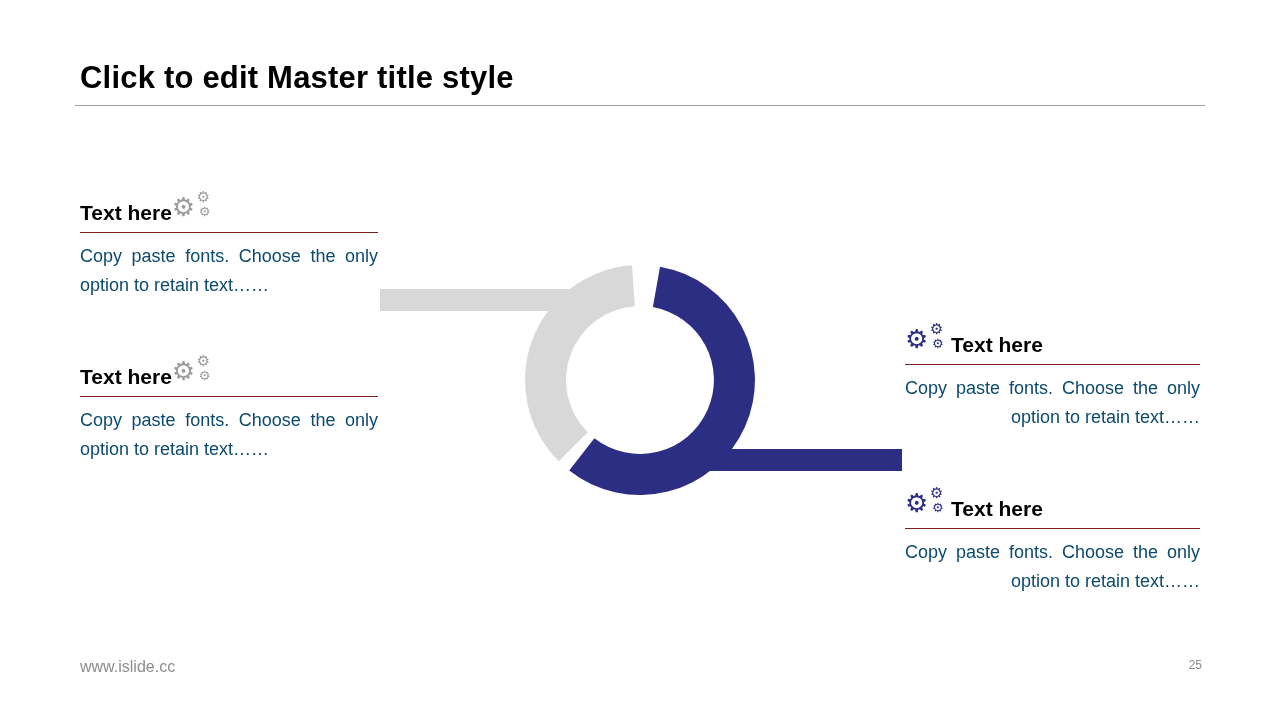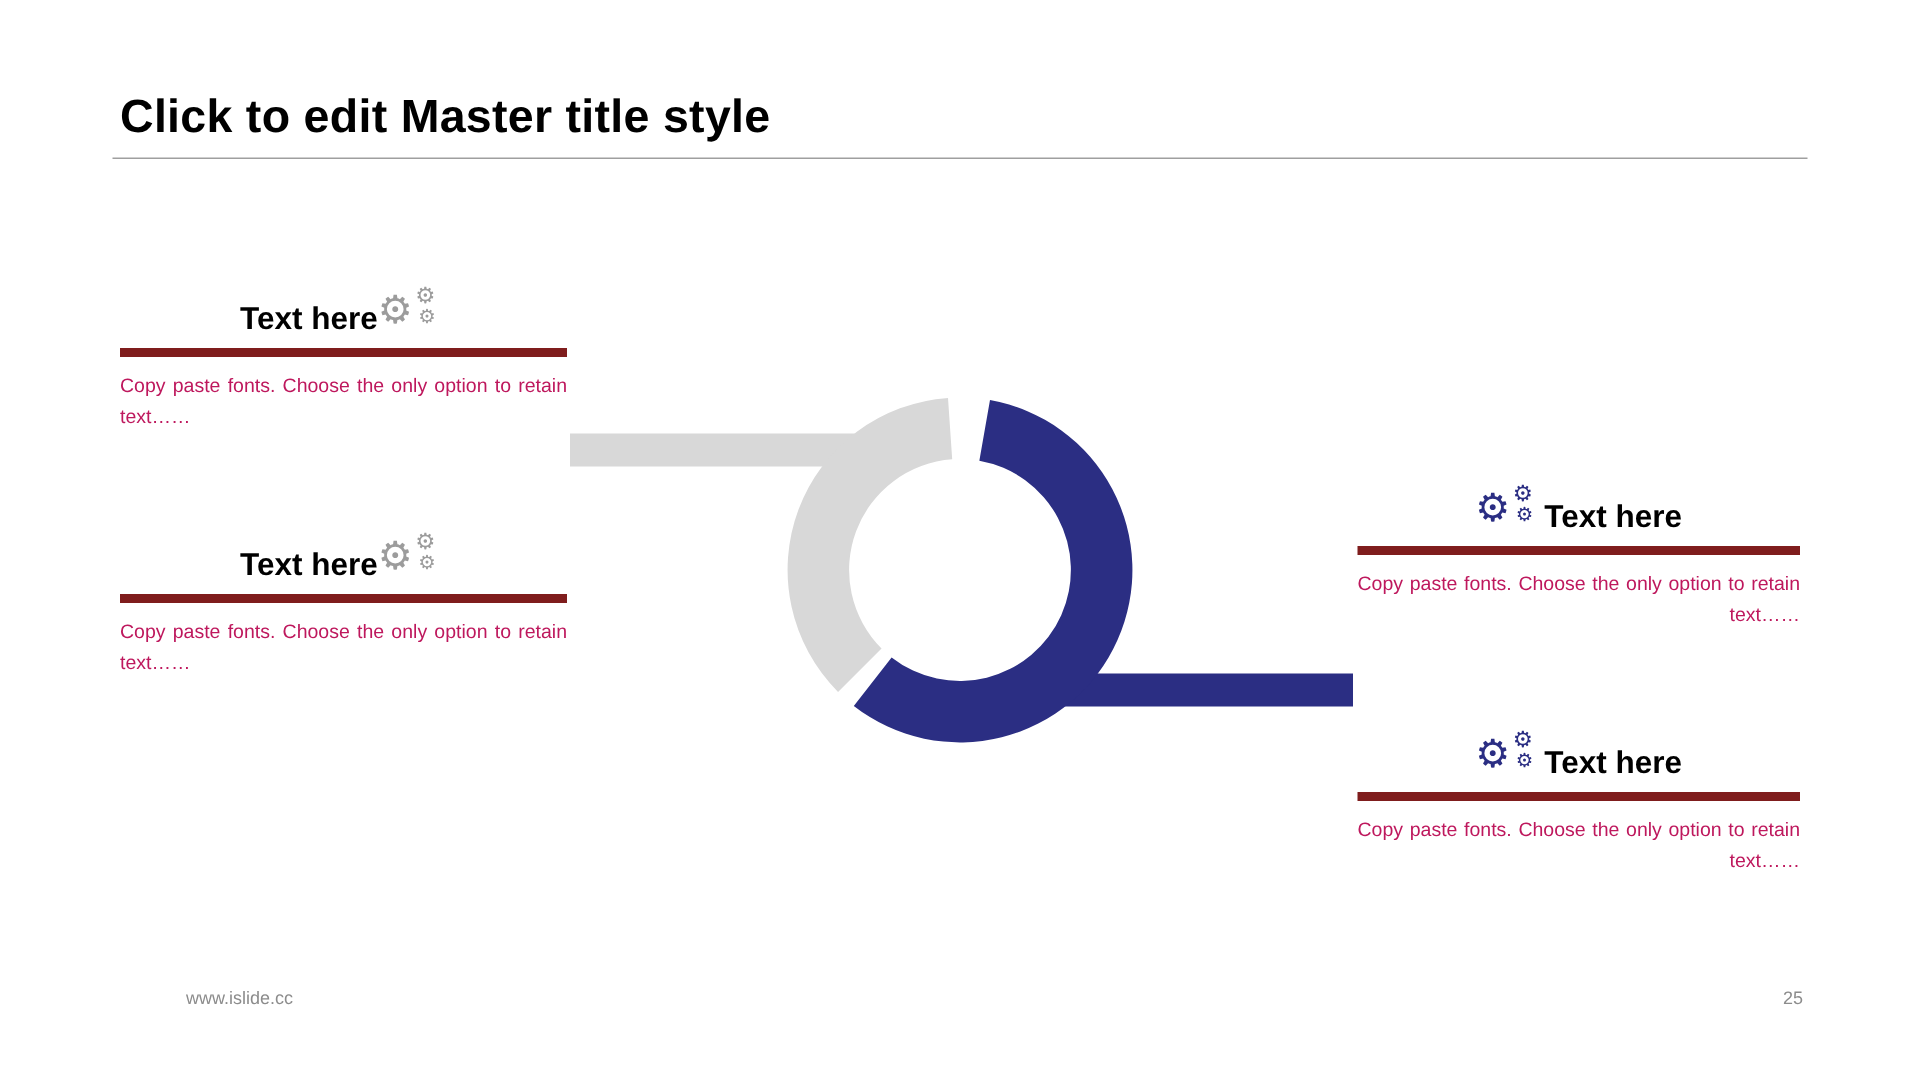--- a/index.html
+++ b/index.html
@@ -18,30 +18,30 @@
     font-size:31px;font-weight:700;color:#000;
     letter-spacing:0.2px;
   }
   .title-rule{
     position:absolute;left:75px;top:105px;width:1130px;height:0;
     border-top:1px solid #9f9f9f;
   }
   
   .tblock{position:absolute;}
   .tb-head{
-    display:flex;align-items:flex-end;justify-content:center;
-    border-bottom:6px solid #7f1d1d;
+    display:flex;align-items:flex-end;justify-content:flex-start;
+    border-bottom:1px solid #7f1d1d;
     padding-bottom:8px;
   }
   .tb-title{
     font-size:21px;font-weight:700;color:#000;line-height:1.1;
   }
   .tb-body{
     margin-top:9px;
-    font-size:13px;line-height:1.6;color:#be185d;
+    font-size:18px;line-height:1.6;color:#0c4a6e;
   }
   .tb-body.just-left{text-align:justify;}
   .tb-body.just-right{text-align:justify;text-align-last:right;}
   .tblock.right .tb-head{flex-direction:row;}
   
   .gears{
     position:relative;display:inline-block;width:46px;height:34px;
     line-height:1;flex:0 0 auto;
   }
   .gears span{position:absolute;font-family:"DejaVu Sans", sans-serif;}
@@ -55,21 +55,21 @@
   .fill-gray{fill:#d8d8d8;}
   .fill-navy{fill:#2b2e83;}
   .center-label{
     position:absolute;left:565px;top:363px;width:150px;
     text-align:center;
     font-size:28px;font-weight:700;font-style:italic;color:#000;
   }
   
   .footer-site{
     position:absolute;left:80px;top:658px;
-    font-size:12px;color:#8c8c8c;margin-left:44px;
+    font-size:16px;color:#8c8c8c;
   }
   .footer-page{
     position:absolute;right:78px;top:658px;
     font-size:12px;color:#8c8c8c;text-align:center;
   }
 </style>
 </head>
 <body>
 
 <div class="slide">

